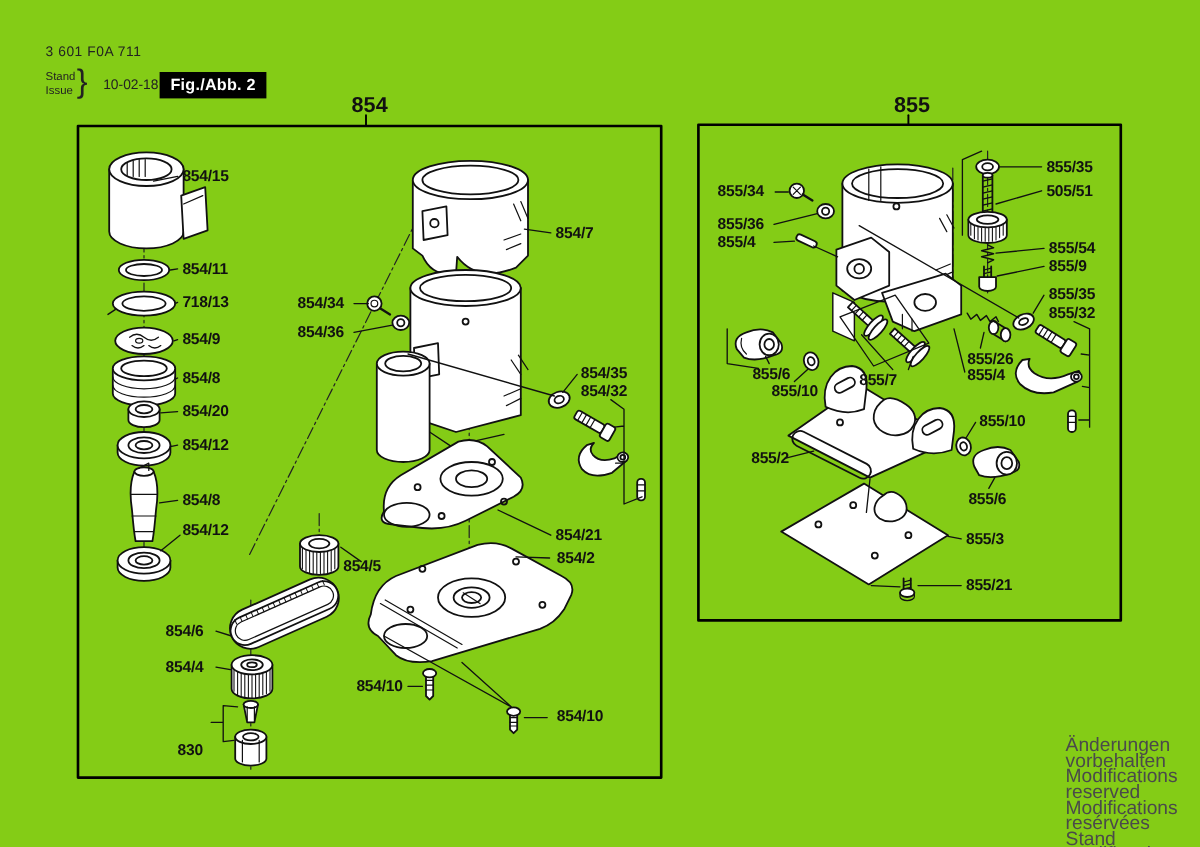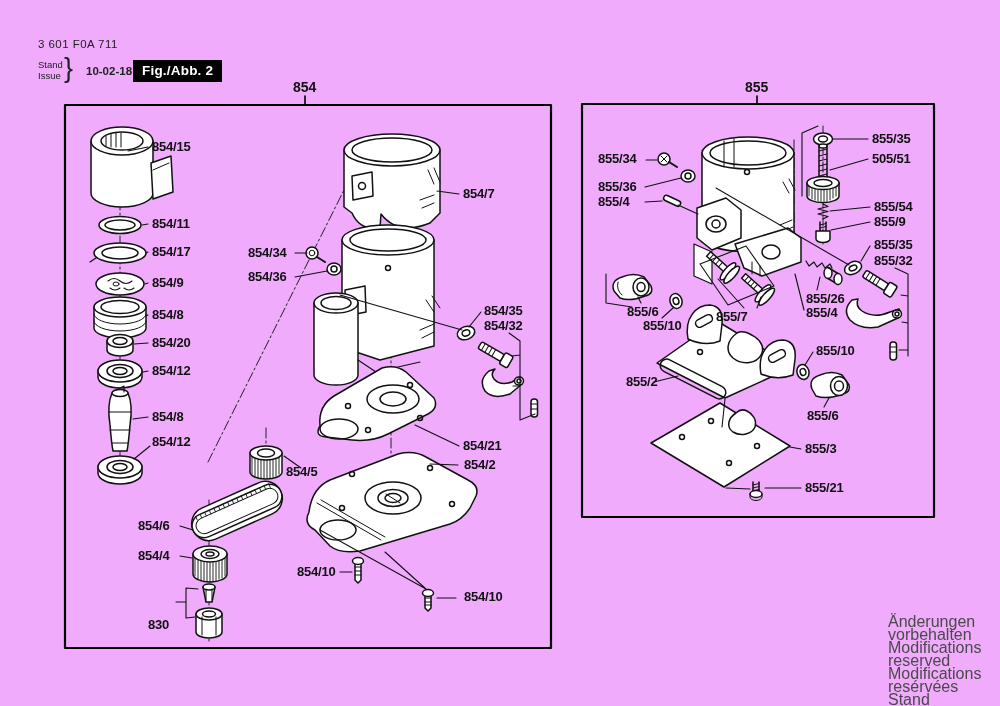--- a/index.html
+++ b/index.html
@@ -1,25 +1,25 @@
 <!DOCTYPE html>
 <html><head>
 <meta charset="utf-8">
 <style>
   html,body{margin:0;padding:0;background:#fff;}
-  .page{position:relative;width:1000px;height:706px;background:#f0abfc;overflow:hidden;
+  .page{position:relative;width:1000px;height:706px;background:#84cc16;overflow:hidden;
         font-family:"Liberation Sans",sans-serif;color:#111;}
   svg.art{position:absolute;left:0;top:0;}
   .plabel{position:absolute;font-size:13px;font-weight:bold;line-height:13px;
           letter-spacing:-0.2px;white-space:nowrap;color:#111;}
-  .ptitle{position:absolute;font-size:14px;font-weight:bold;line-height:13px;color:#111;}
+  .ptitle{position:absolute;font-size:18px;font-weight:bold;line-height:13px;color:#111;}
   .hdr-pn{position:absolute;left:38px;top:38px;font-size:11.5px;letter-spacing:.45px;color:#222;}
   .hdr-stand{position:absolute;left:38px;top:59px;font-size:9.5px;line-height:11px;color:#222;}
   .hdr-brace{position:absolute;left:64px;top:53px;font-size:27px;font-weight:400;color:#222;}
-  .hdr-date{position:absolute;left:86px;top:65px;font-size:11.5px;color:#222;font-weight:bold;}
+  .hdr-date{position:absolute;left:86px;top:65px;font-size:11.5px;color:#222;}
   .fig-box{position:absolute;left:133px;top:60px;background:#000;color:#fff;
            font-size:13.5px;font-weight:bold;padding:3px 9px 4px;letter-spacing:.2px;}
   .footer{position:absolute;left:840px;top:615px;font-size:16px;line-height:13px;color:#4a4a4a;margin-left:48px;}
 </style>
 </head>
 <body>
 
 <div class="page">
 
   <svg class="art" width="1000" height="706" viewBox="0 0 1000 706">
@@ -398,21 +398,21 @@
   </div>
   <div class="hdr-brace">}</div>
   <div class="hdr-date">10-02-18</div>
   <div class="fig-box">Fig./Abb. 2</div>
 
   <div class="ptitle" style="left:293px;top:81px">854</div>
   <div class="ptitle" style="left:745px;top:81px">855</div>
 
   <div class="plabel" style="left:152px;top:140px">854/15</div>
   <div class="plabel" style="left:152px;top:217px">854/11</div>
-  <div class="plabel" style="left:152px;top:245px">854/17</div>
+  <div class="plabel" style="left:152px;top:245px">718/13</div>
   <div class="plabel" style="left:152px;top:276px">854/9</div>
   <div class="plabel" style="left:152px;top:308px">854/8</div>
   <div class="plabel" style="left:152px;top:336px">854/20</div>
   <div class="plabel" style="left:152px;top:364px">854/12</div>
   <div class="plabel" style="left:152px;top:410px">854/8</div>
   <div class="plabel" style="left:152px;top:435px">854/12</div>
   <div class="plabel" style="left:248px;top:246px">854/34</div>
   <div class="plabel" style="left:248px;top:270px">854/36</div>
   <div class="plabel" style="left:463px;top:187px">854/7</div>
   <div class="plabel" style="left:484px;top:304px">854/35</div>

